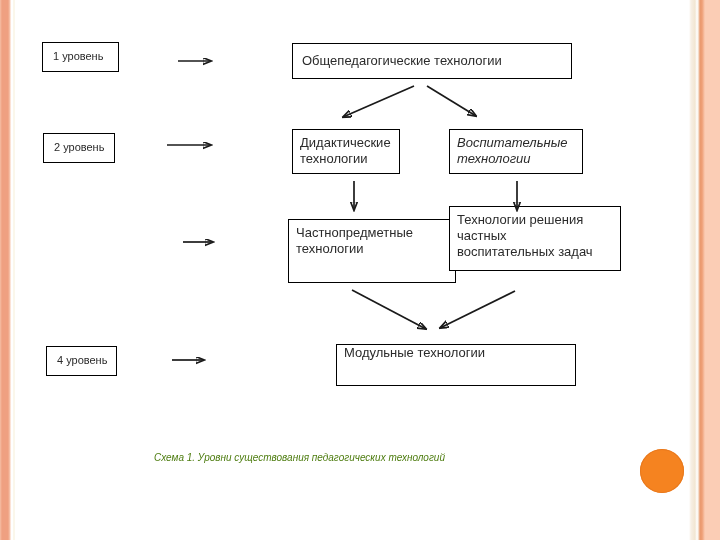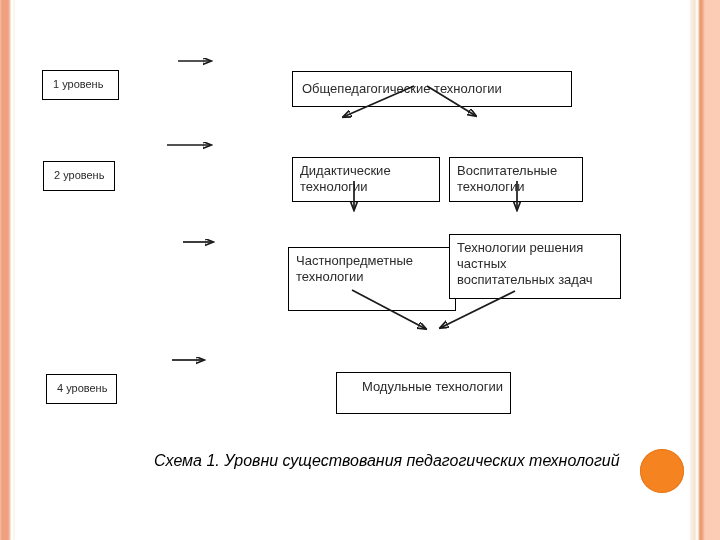--- a/index.html
+++ b/index.html
@@ -37,55 +37,54 @@
   
   .box {
     position: absolute;
     box-sizing: border-box;
     border: 1px solid var(--box-border, #000000);
     background: #ffffff;
     font-size: 13px;
     line-height: 1.22;
     white-space: pre-line;
     padding: 5px 7px;
-    margin-top: 28px;
   }
   .level-box {
     font-size: 11px;
     display: flex;
     align-items: center;
     padding: 0 0 0 10px;
     white-space: nowrap;
   }
   #level1 { left: 42px;  top: 42px;  width: 77px;  height: 30px; }
   #level2 { left: 43px;  top: 133px; width: 72px;  height: 30px; }
   #level3 { left: 46px;  top: 227px; width: 71px;  height: 30px; }
   #level4 { left: 46px;  top: 346px; width: 71px;  height: 30px; }
 
   #node-top      { left: 292px; top: 43px;  width: 280px; height: 36px; display: flex; align-items: center; padding: 0 0 1px 9px; }
-  #node-didactic { left: 292px; top: 129px; width: 148px; height: 45px; }
-  #node-vospit   { left: 449px; top: 129px; width: 134px; height: 45px; }
+  #node-didactic { left: 292px; top: 129px; width: 108px; height: 45px; }
+  #node-vospit   { left: 449px; top: 129px; width: 134px; height: 45px; font-style: italic; }
   #node-chastno  { left: 288px; top: 219px; width: 168px; height: 64px; }
   #node-resh     { left: 449px; top: 206px; width: 172px; height: 65px; }
-  #node-modular  { left: 336px; top: 344px; width: 175px; height: 42px; text-align: right; padding-top: 6px; }
+  #node-modular  { left: 336px; top: 344px; width: 240px; height: 42px; text-align: left; padding-top: 0; }
 
   .arrows-layer {
     position: absolute; left: 0; top: 0; width: 720px; height: 540px;
     pointer-events: none;
   }
   .arrows-layer path, .arrows-layer line {
     stroke: #1a1a1a; stroke-width: 1.7; fill: none;
   }
 
   .caption {
     position: absolute;
     left: 154px; top: 452px; width: 460px;
-    font-size: 16px;
+    font-size: 10px;
     font-style: italic;
-    color: #000000;
+    color: #4d7c0f;
     white-space: nowrap;
   }
 </style>
 </head>
 <body>
 
 <div class="slide">
 
   <div class="left-stripe"></div>
   <div class="right-stripe"></div>

